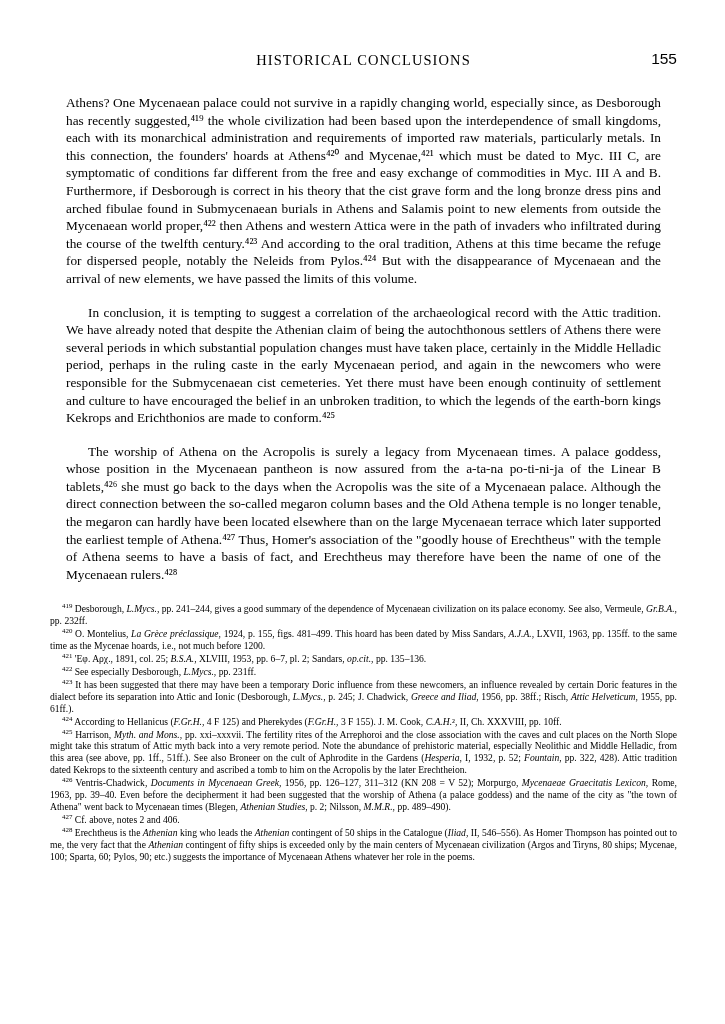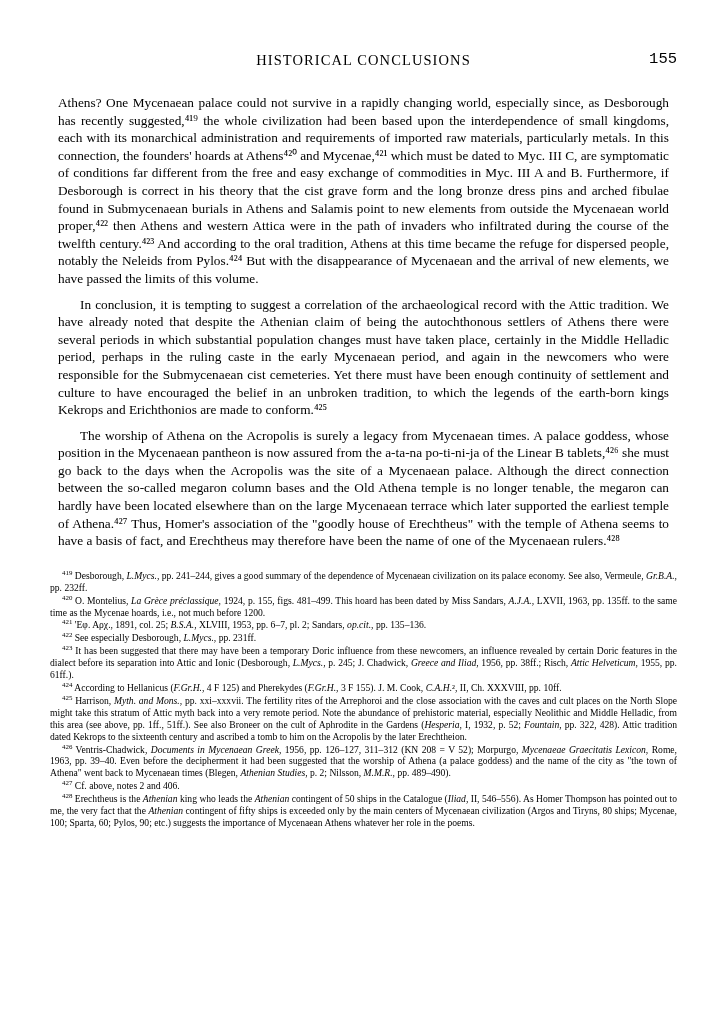--- a/index.html
+++ b/index.html
@@ -33,32 +33,32 @@
   .running-head .title {
     font-size: 14.5px;
     letter-spacing: 1.1px;
     font-family: "Liberation Serif", serif;
   }
   .running-head .folio {
     position: absolute;
     right: 0;
     top: -2px;
     font-size: 15.5px;
-    font-family: Liberation Mono, monospace;
+    font-family: Liberation Sans, sans-serif;
   }
   .body-text {
     font-size: 13.3px;
     line-height: 17.6px;
     text-align: justify;
     text-justify: inter-word;
     -webkit-hyphens: auto;
     hyphens: auto;
   }
   .body-text p {
-    margin: 8px;
+    margin: 16px;
     text-indent: 22px;
   }
   .body-text p.first {
     text-indent: 0;
   }
   .notes {
     margin-top: 20px;
     font-size: 9.6px;
     line-height: 11.9px;
     text-align: justify;

